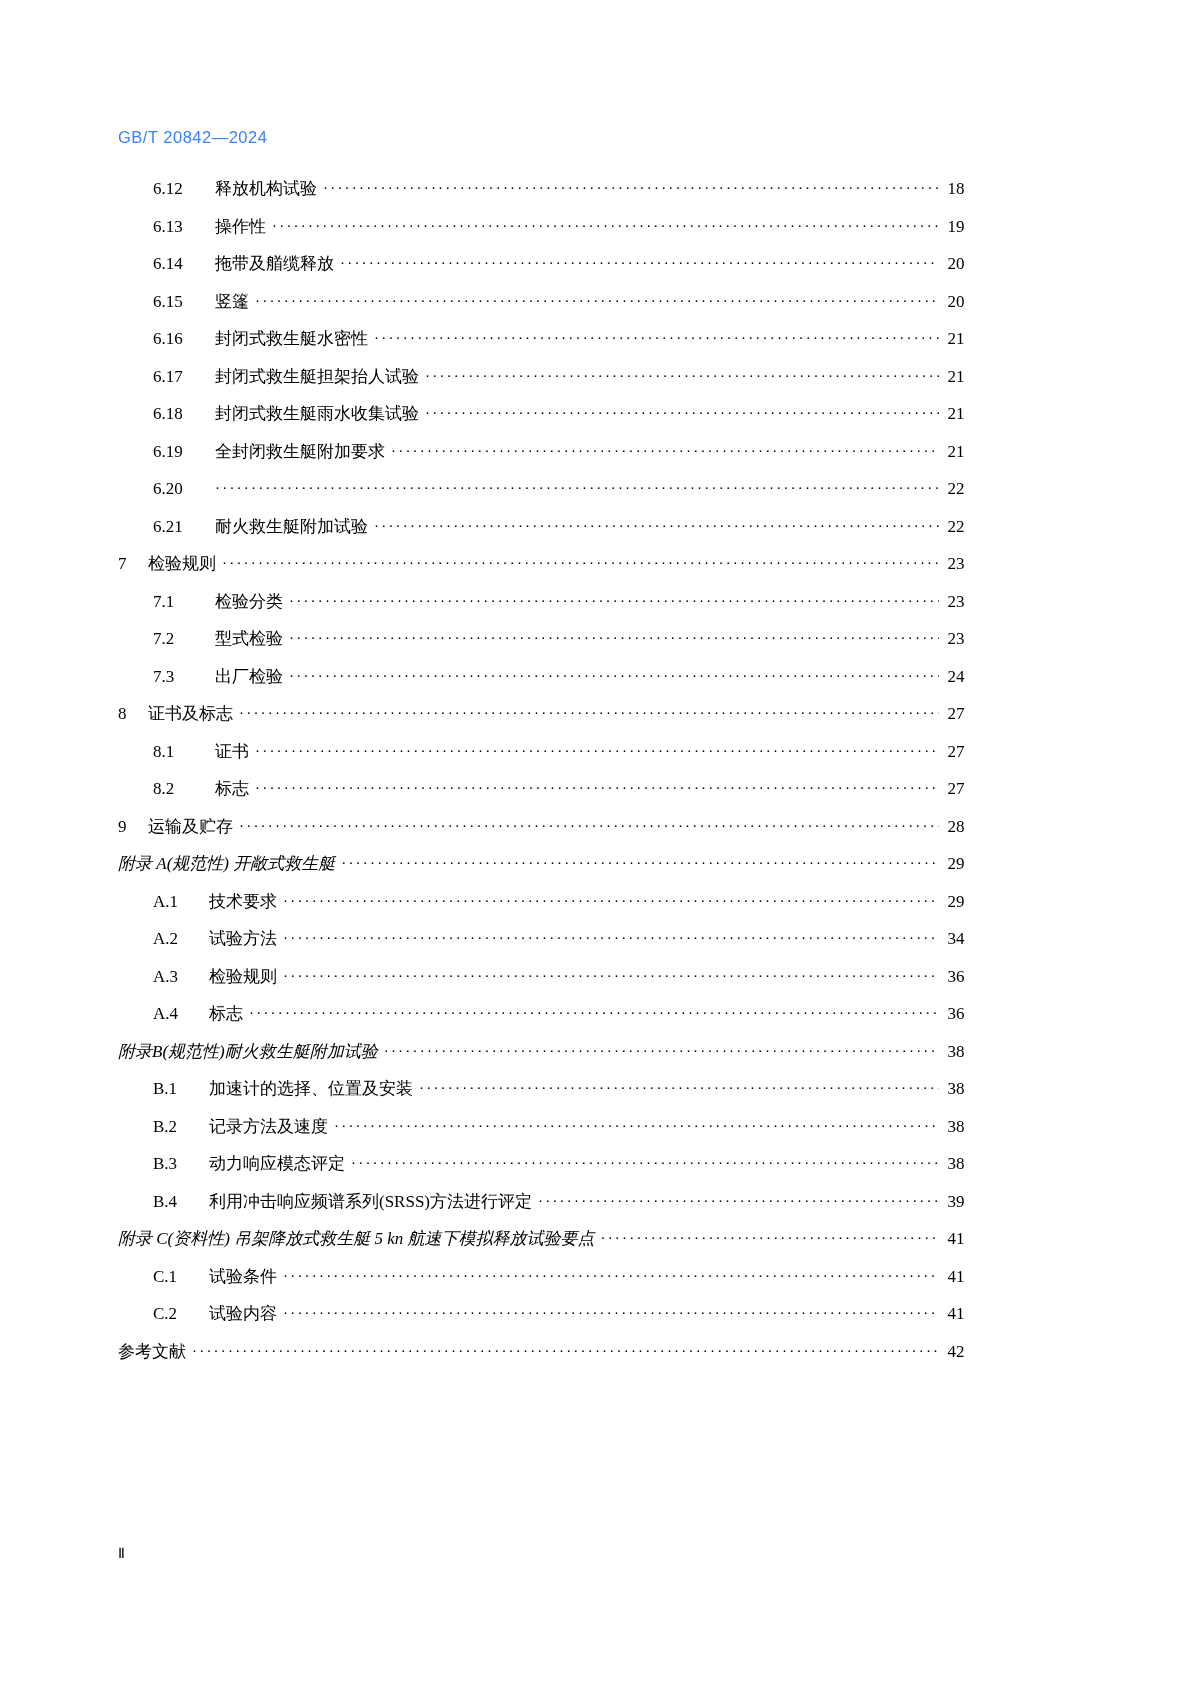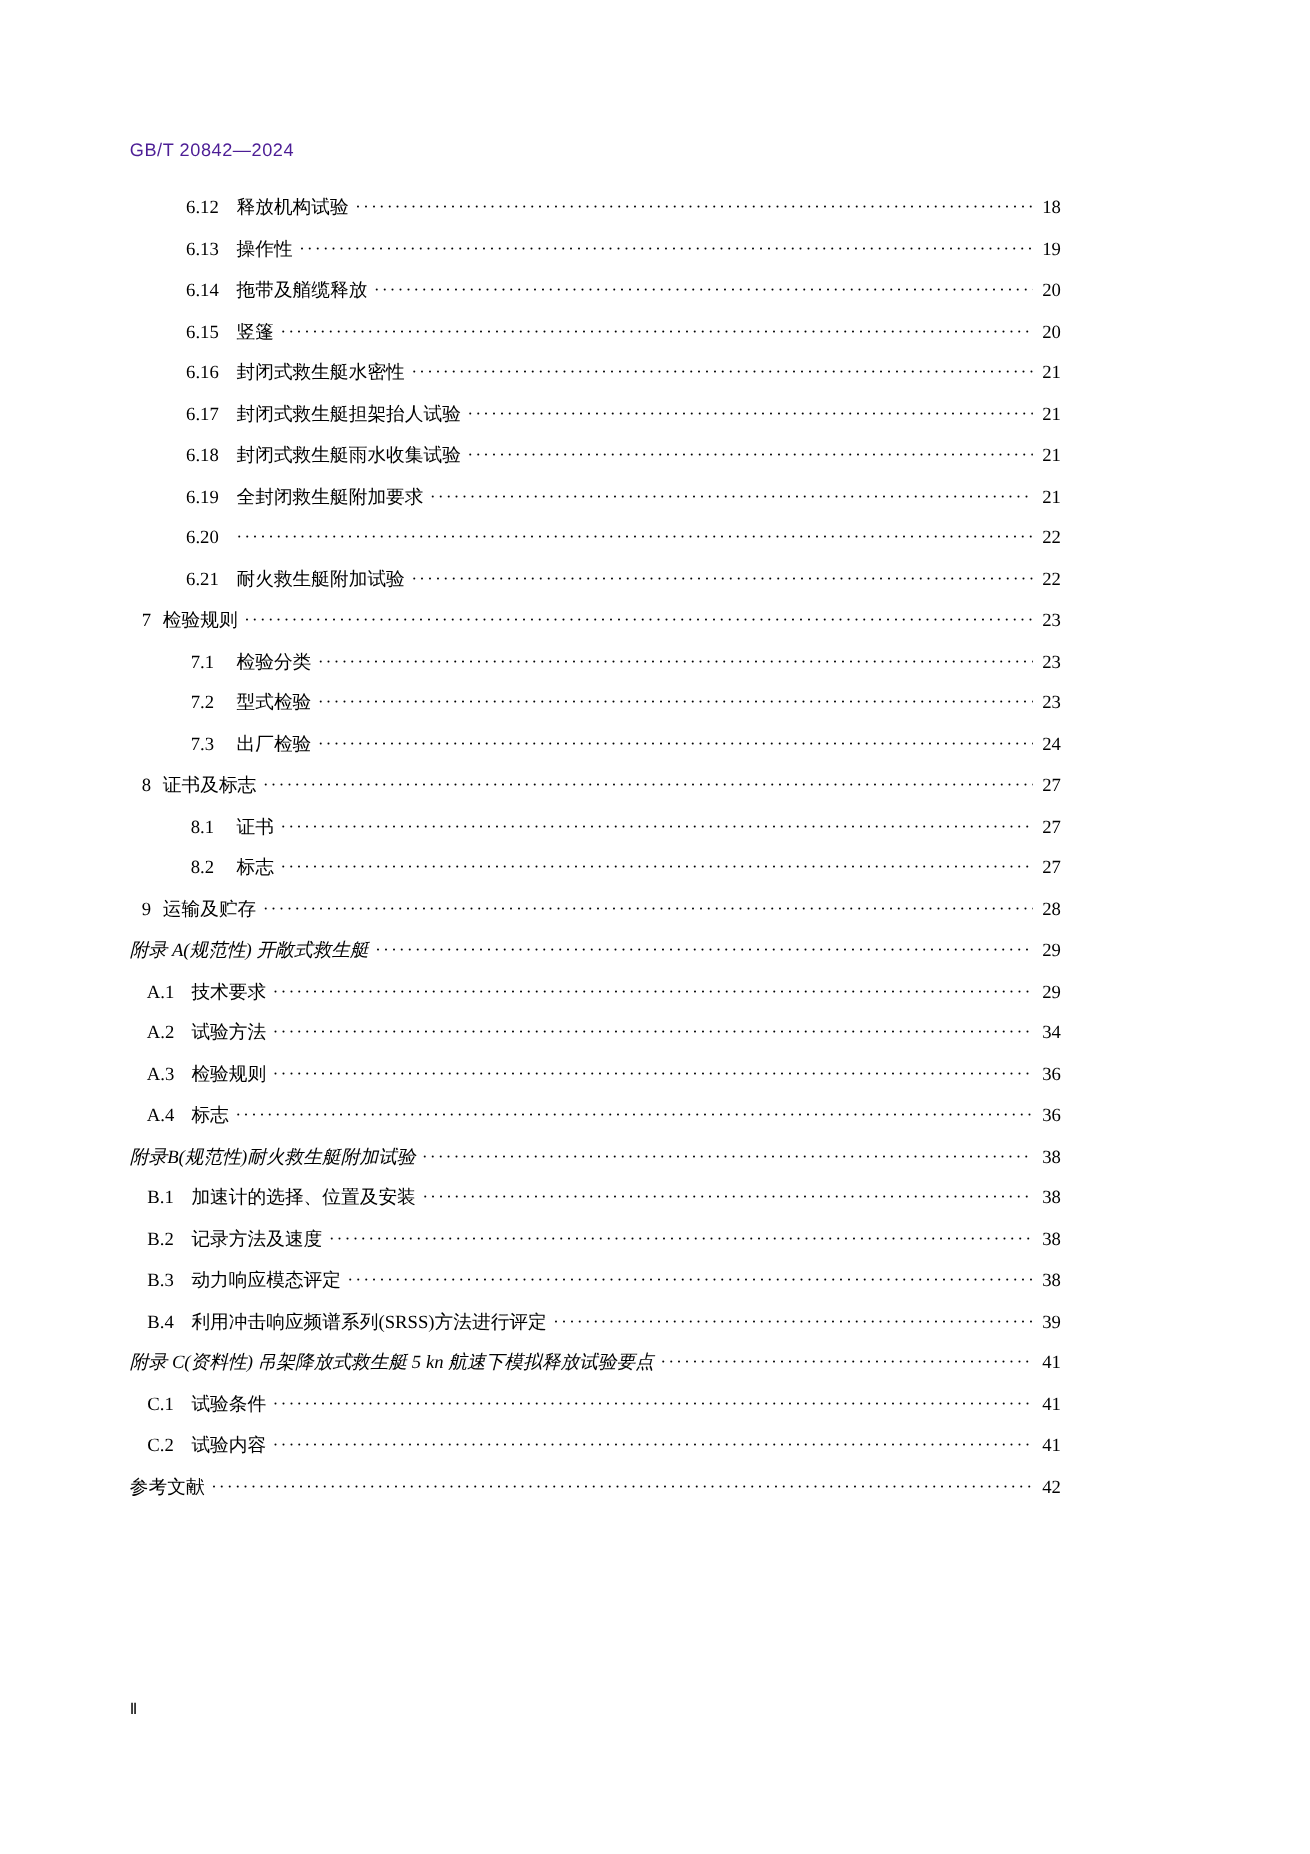--- a/index.html
+++ b/index.html
@@ -22,40 +22,40 @@
     width: 1191px;
     height: 1685px;
   }
   .header {
     position: absolute;
     left: 118px;
     top: 128px;
     font-family: "Liberation Sans", "DejaVu Sans", sans-serif;
     font-size: 16.5px;
     letter-spacing: 0.5px;
-    color: #4c1d95;
+    color: #3b82f6;
   }
   .toc {
     position: absolute;
     left: 118px;
     top: 180px;
     width: 855px;
   }
   .toc-row {
     display: flex;
     align-items: baseline;
     font-size: 17px;
     line-height: 1;
     height: 37.5px;
     white-space: nowrap;
   }
   .num-col {
     display: inline-block;
     flex: 0 0 auto;
-    text-align: center;
+    text-align: left;
   }
   .title-txt {
     flex: 0 0 auto;
     padding-right: 6px;
   }
   .dots {
     flex: 1 1 auto;
     overflow: hidden;
     white-space: nowrap;
     font-size: 15px;
@@ -67,21 +67,21 @@
     flex: 0 0 auto;
     width: 34px;
     text-align: center;
     font-family: "Liberation Serif", serif;
     font-size: 17px;
   }
   
   .lvl-sub .num-col { width: 62px; margin-left: 35px; }
   .lvl-top .num-col { width: 30px; margin-left: 0px; }
   .lvl-annex .title-txt { margin-left: 0px; font-style: italic; }
-  .lvl-annexsub .num-col { width: 56px; }
+  .lvl-annexsub .num-col { width: 56px; margin-left: 35px; }
   .lvl-ref .title-txt { margin-left: 0px; }
 
   .footer-page {
     position: absolute;
     left: 118px;
     top: 1545px;
     font-family: "Liberation Serif", serif;
     font-size: 14px;
     color: #000;
   }

